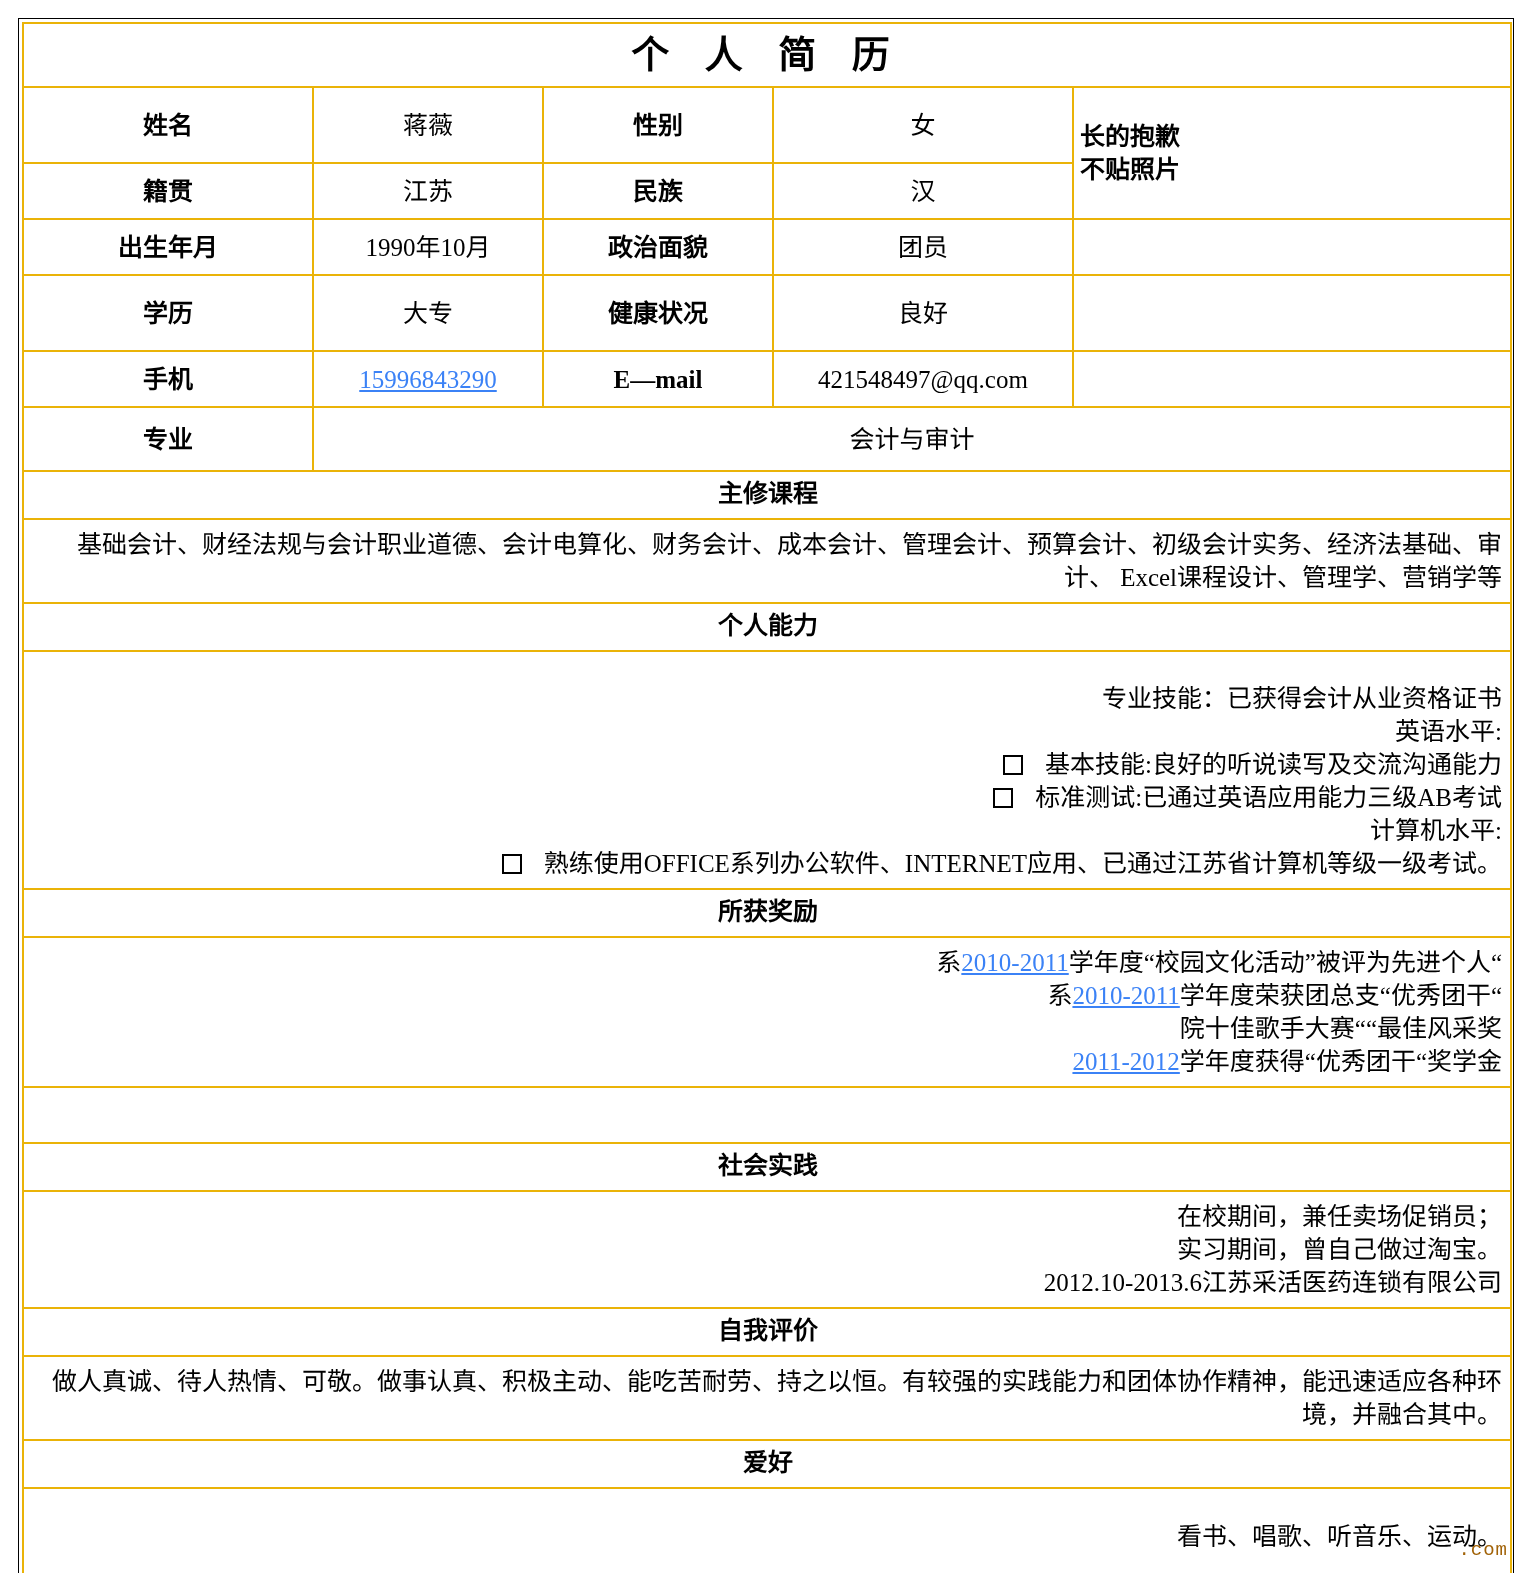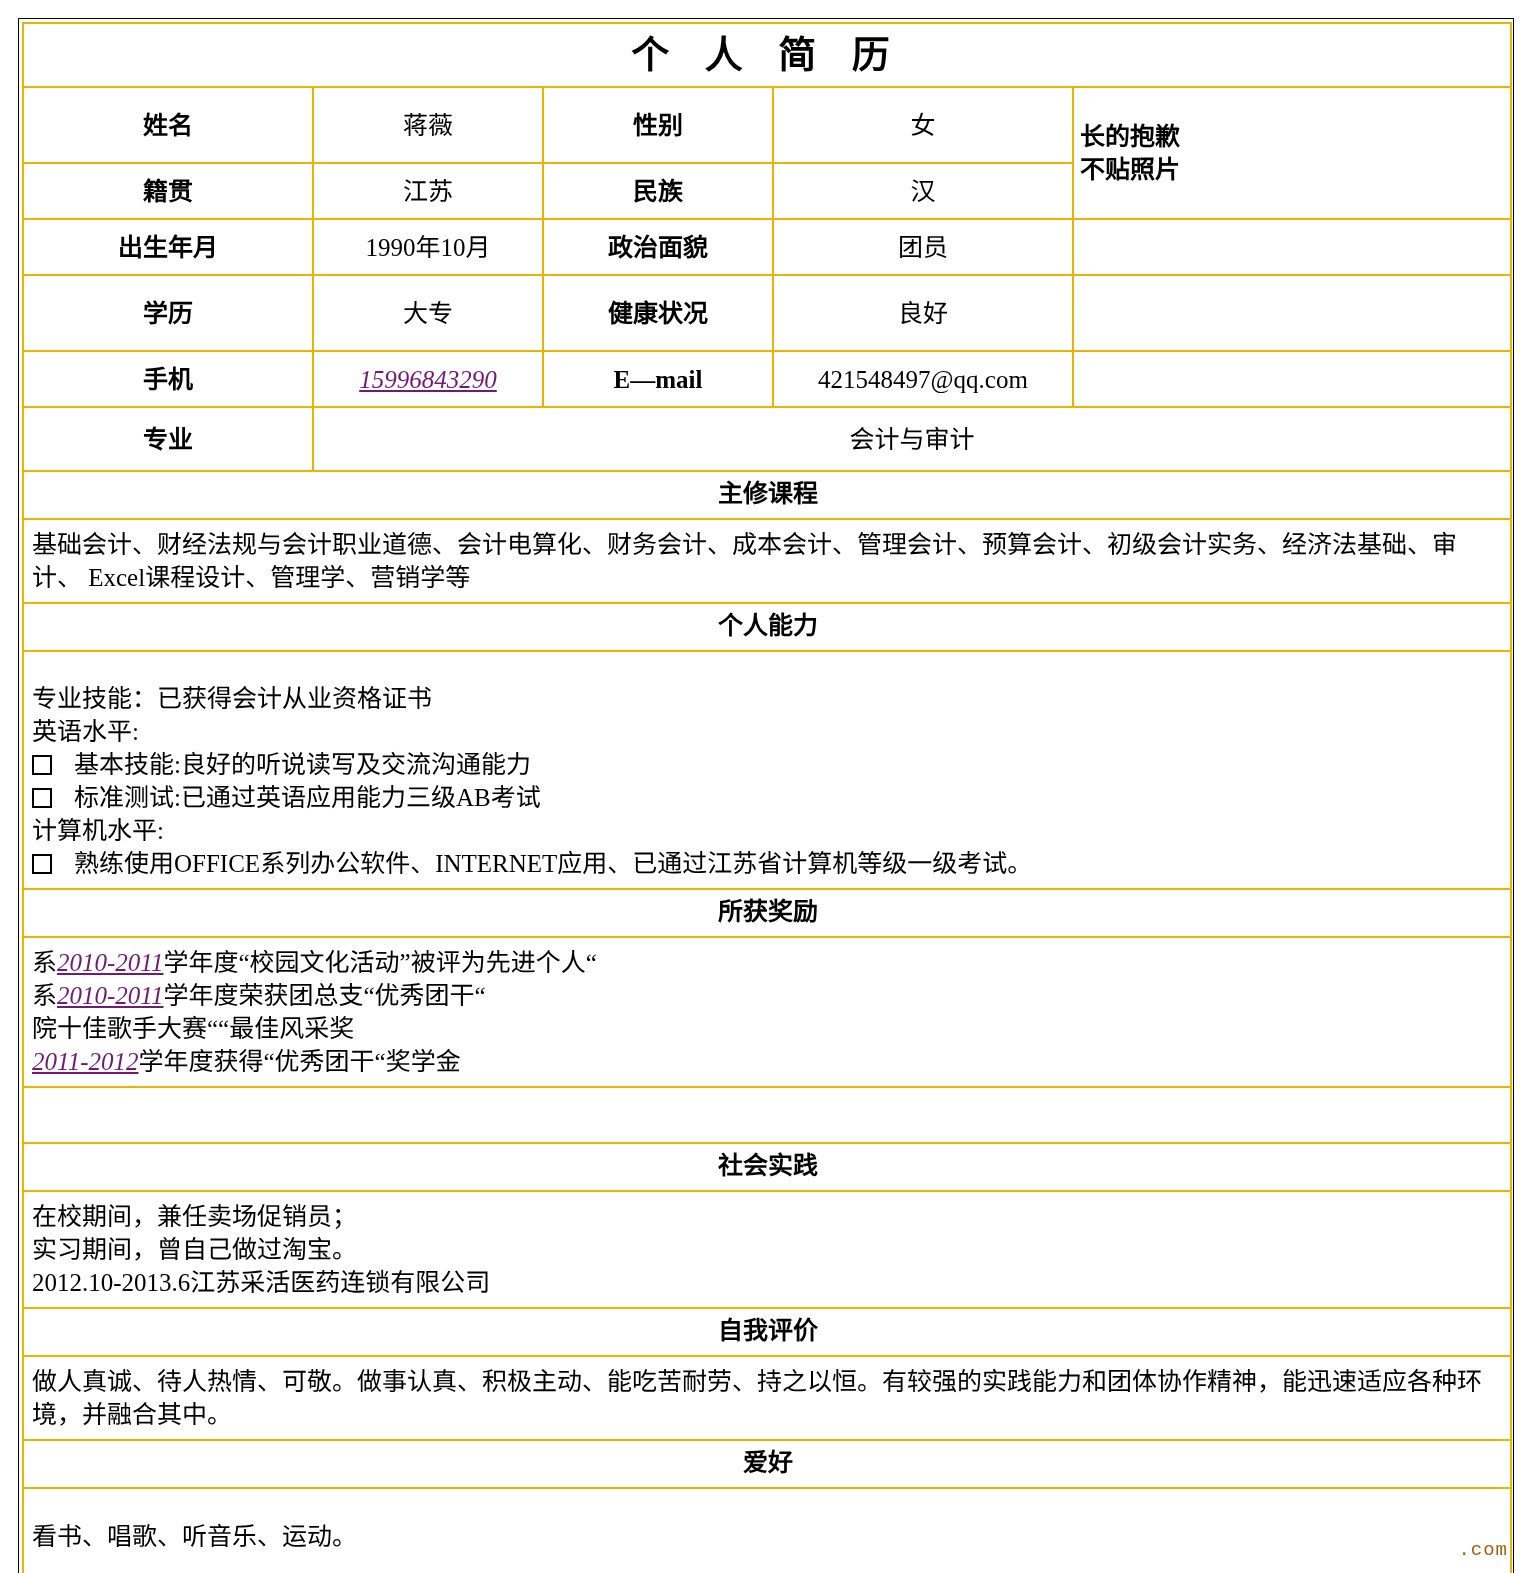--- a/index.html
+++ b/index.html
@@ -83,40 +83,39 @@
     line-height: 1.45;
     font-weight: bold;
   }
   .email-lbl {
     text-align: center;
     font-weight: bold;
     font-size: 25px;
   }
 
   .link {
-    color: #701a75;
+    color: #3b82f6;
     text-decoration: underline;
-    font-style: italic;
   }
 
   .r-tall { height: 74px; margin-left: 24px; }
   .r-mid  { height: 54px; }
   .r-std  { height: 62px; text-align: center; }
 
   
   .sec-head {
     font-size: 30px;
     font-weight: bold;
     text-align: center;
     height: 46px;
     padding-left: 8px !important;
     font-family: Liberation Mono, monospace;
   }
   .sec-body {
-    text-align: left;
+    text-align: right;
     font-size: 25px;
     line-height: 1.48;
     padding: 8px 8px 8px 8px !important;
     vertical-align: top;
   }
   .sec-body.pad-top { padding-top: 30px !important; }
   .blank-row { height: 54px; }
 
   .chk {
     display: inline-block;

